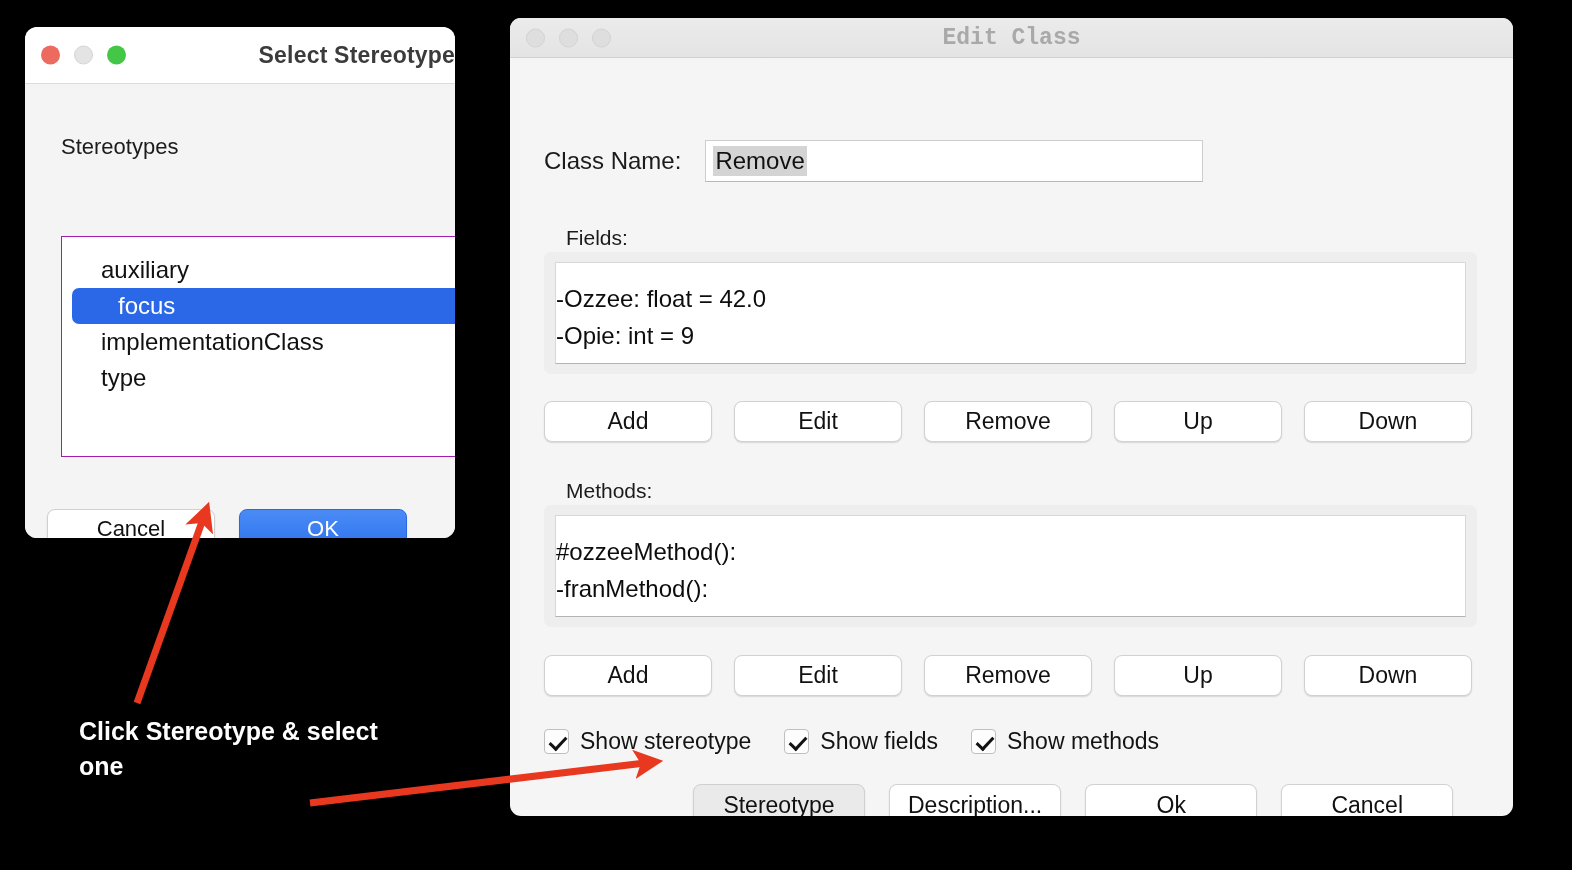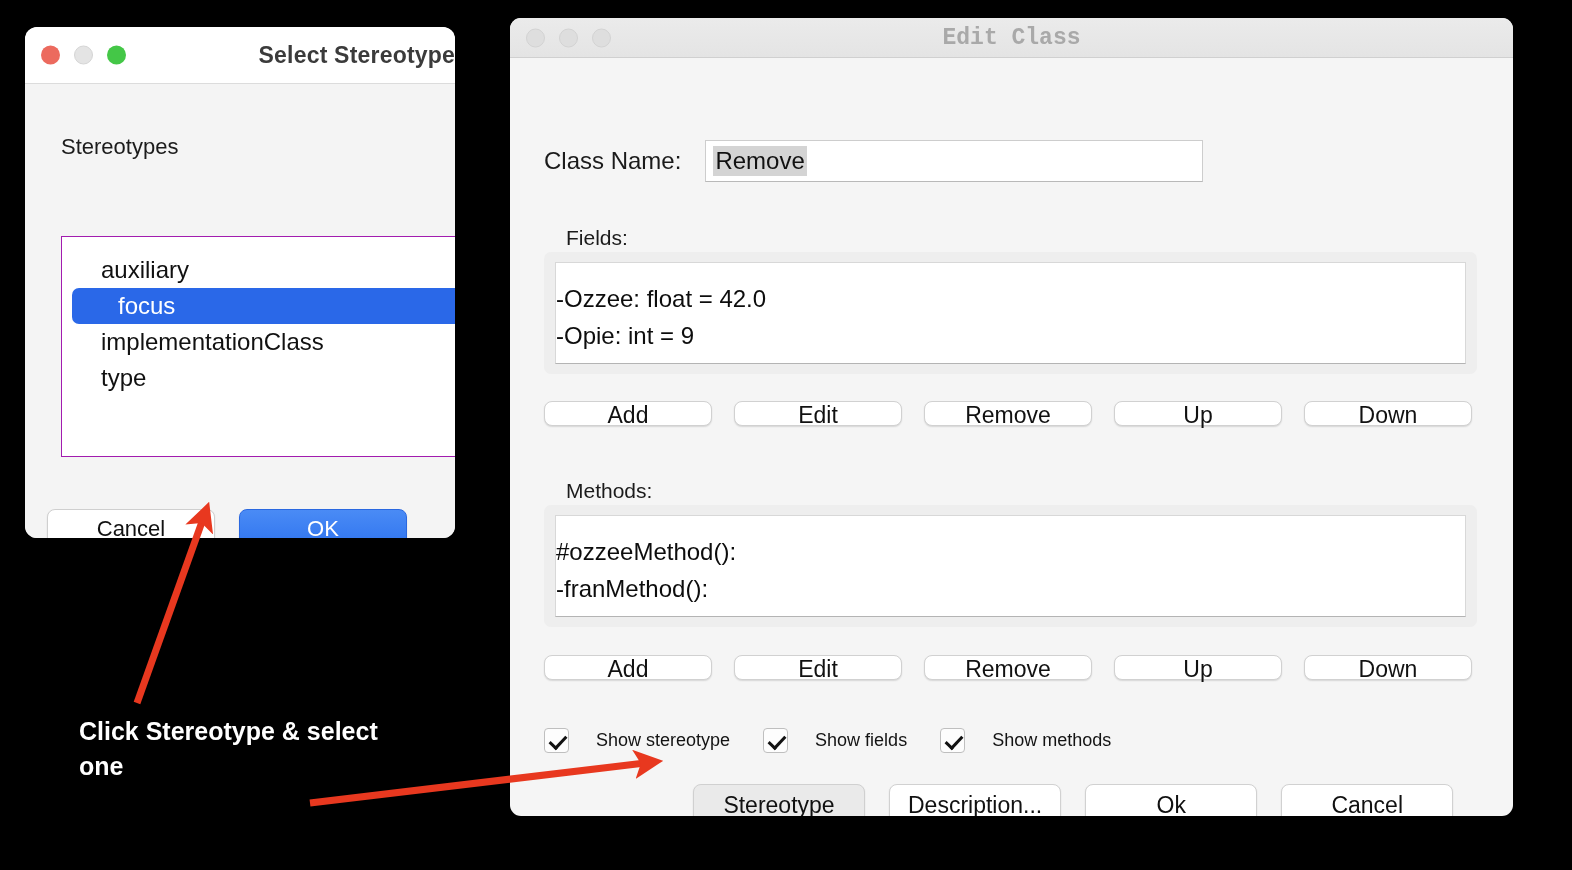--- a/index.html
+++ b/index.html
@@ -249,21 +249,21 @@
     position: absolute;
     left: 34px;
     display: flex;
     gap: 22px;
   }
   #fields-btn-row  { top: 343px; }
   #methods-btn-row { top: 597px; }
 
   .ec-btn {
     width: 168px;
-    height: 25px;
+    height: 41px;
     border-radius: 8px;
     background: #ffffff;
     border: 1px solid #d1d1d1;
     box-shadow: 0 1px 1.5px rgba(0,0,0,0.13);
     font-size: 23px;
     font-family: "Liberation Sans", sans-serif;
     color: #111111;
     cursor: pointer;
   }
 
@@ -295,24 +295,23 @@
     position: absolute;
     left: 8px;
     top: 3px;
     width: 7px;
     height: 14px;
     border: solid #121212;
     border-width: 0 3px 3px 0;
     transform: rotate(43deg);
   }
   .checkbox-label {
-    font-size: 18px;
+    font-size: 23px;
     color: #131313;
     white-space: nowrap;
-    margin-left: 16px;
   }
 
   #bottom-btn-row {
     position: absolute;
     left: 183px;
     top: 726px;
     display: flex;
     gap: 24px;
   }
   .bottom-btn {

